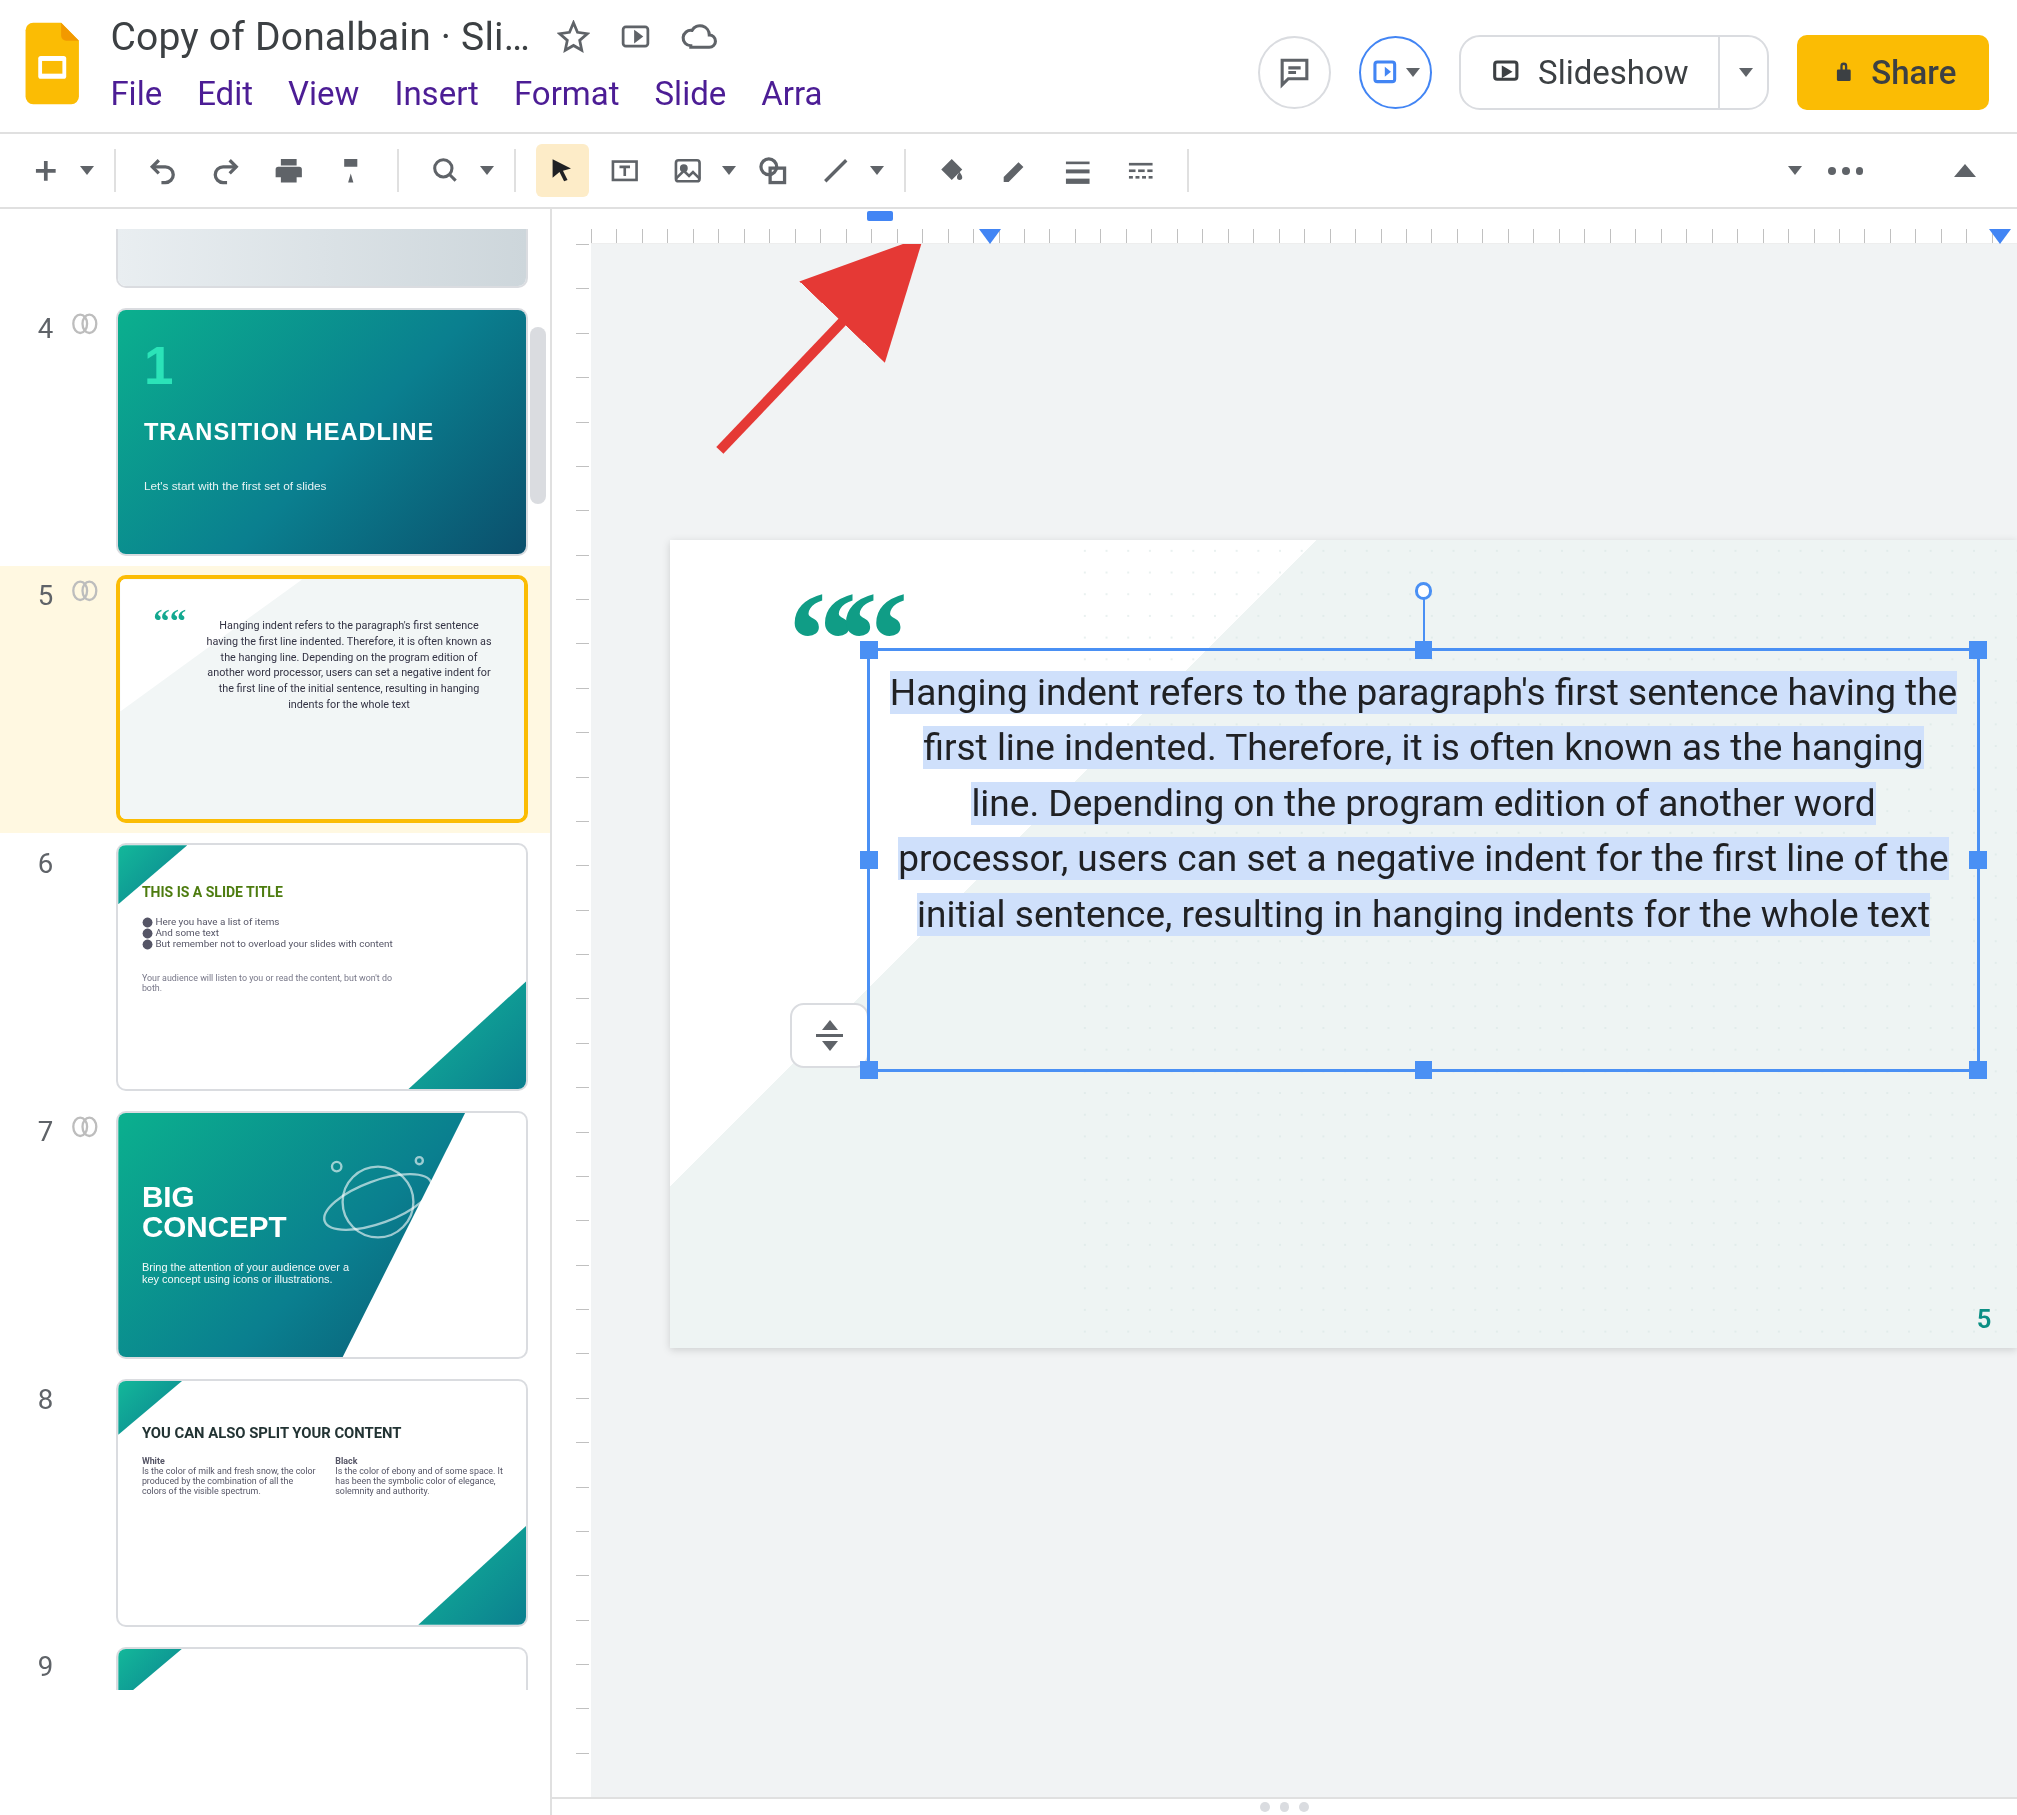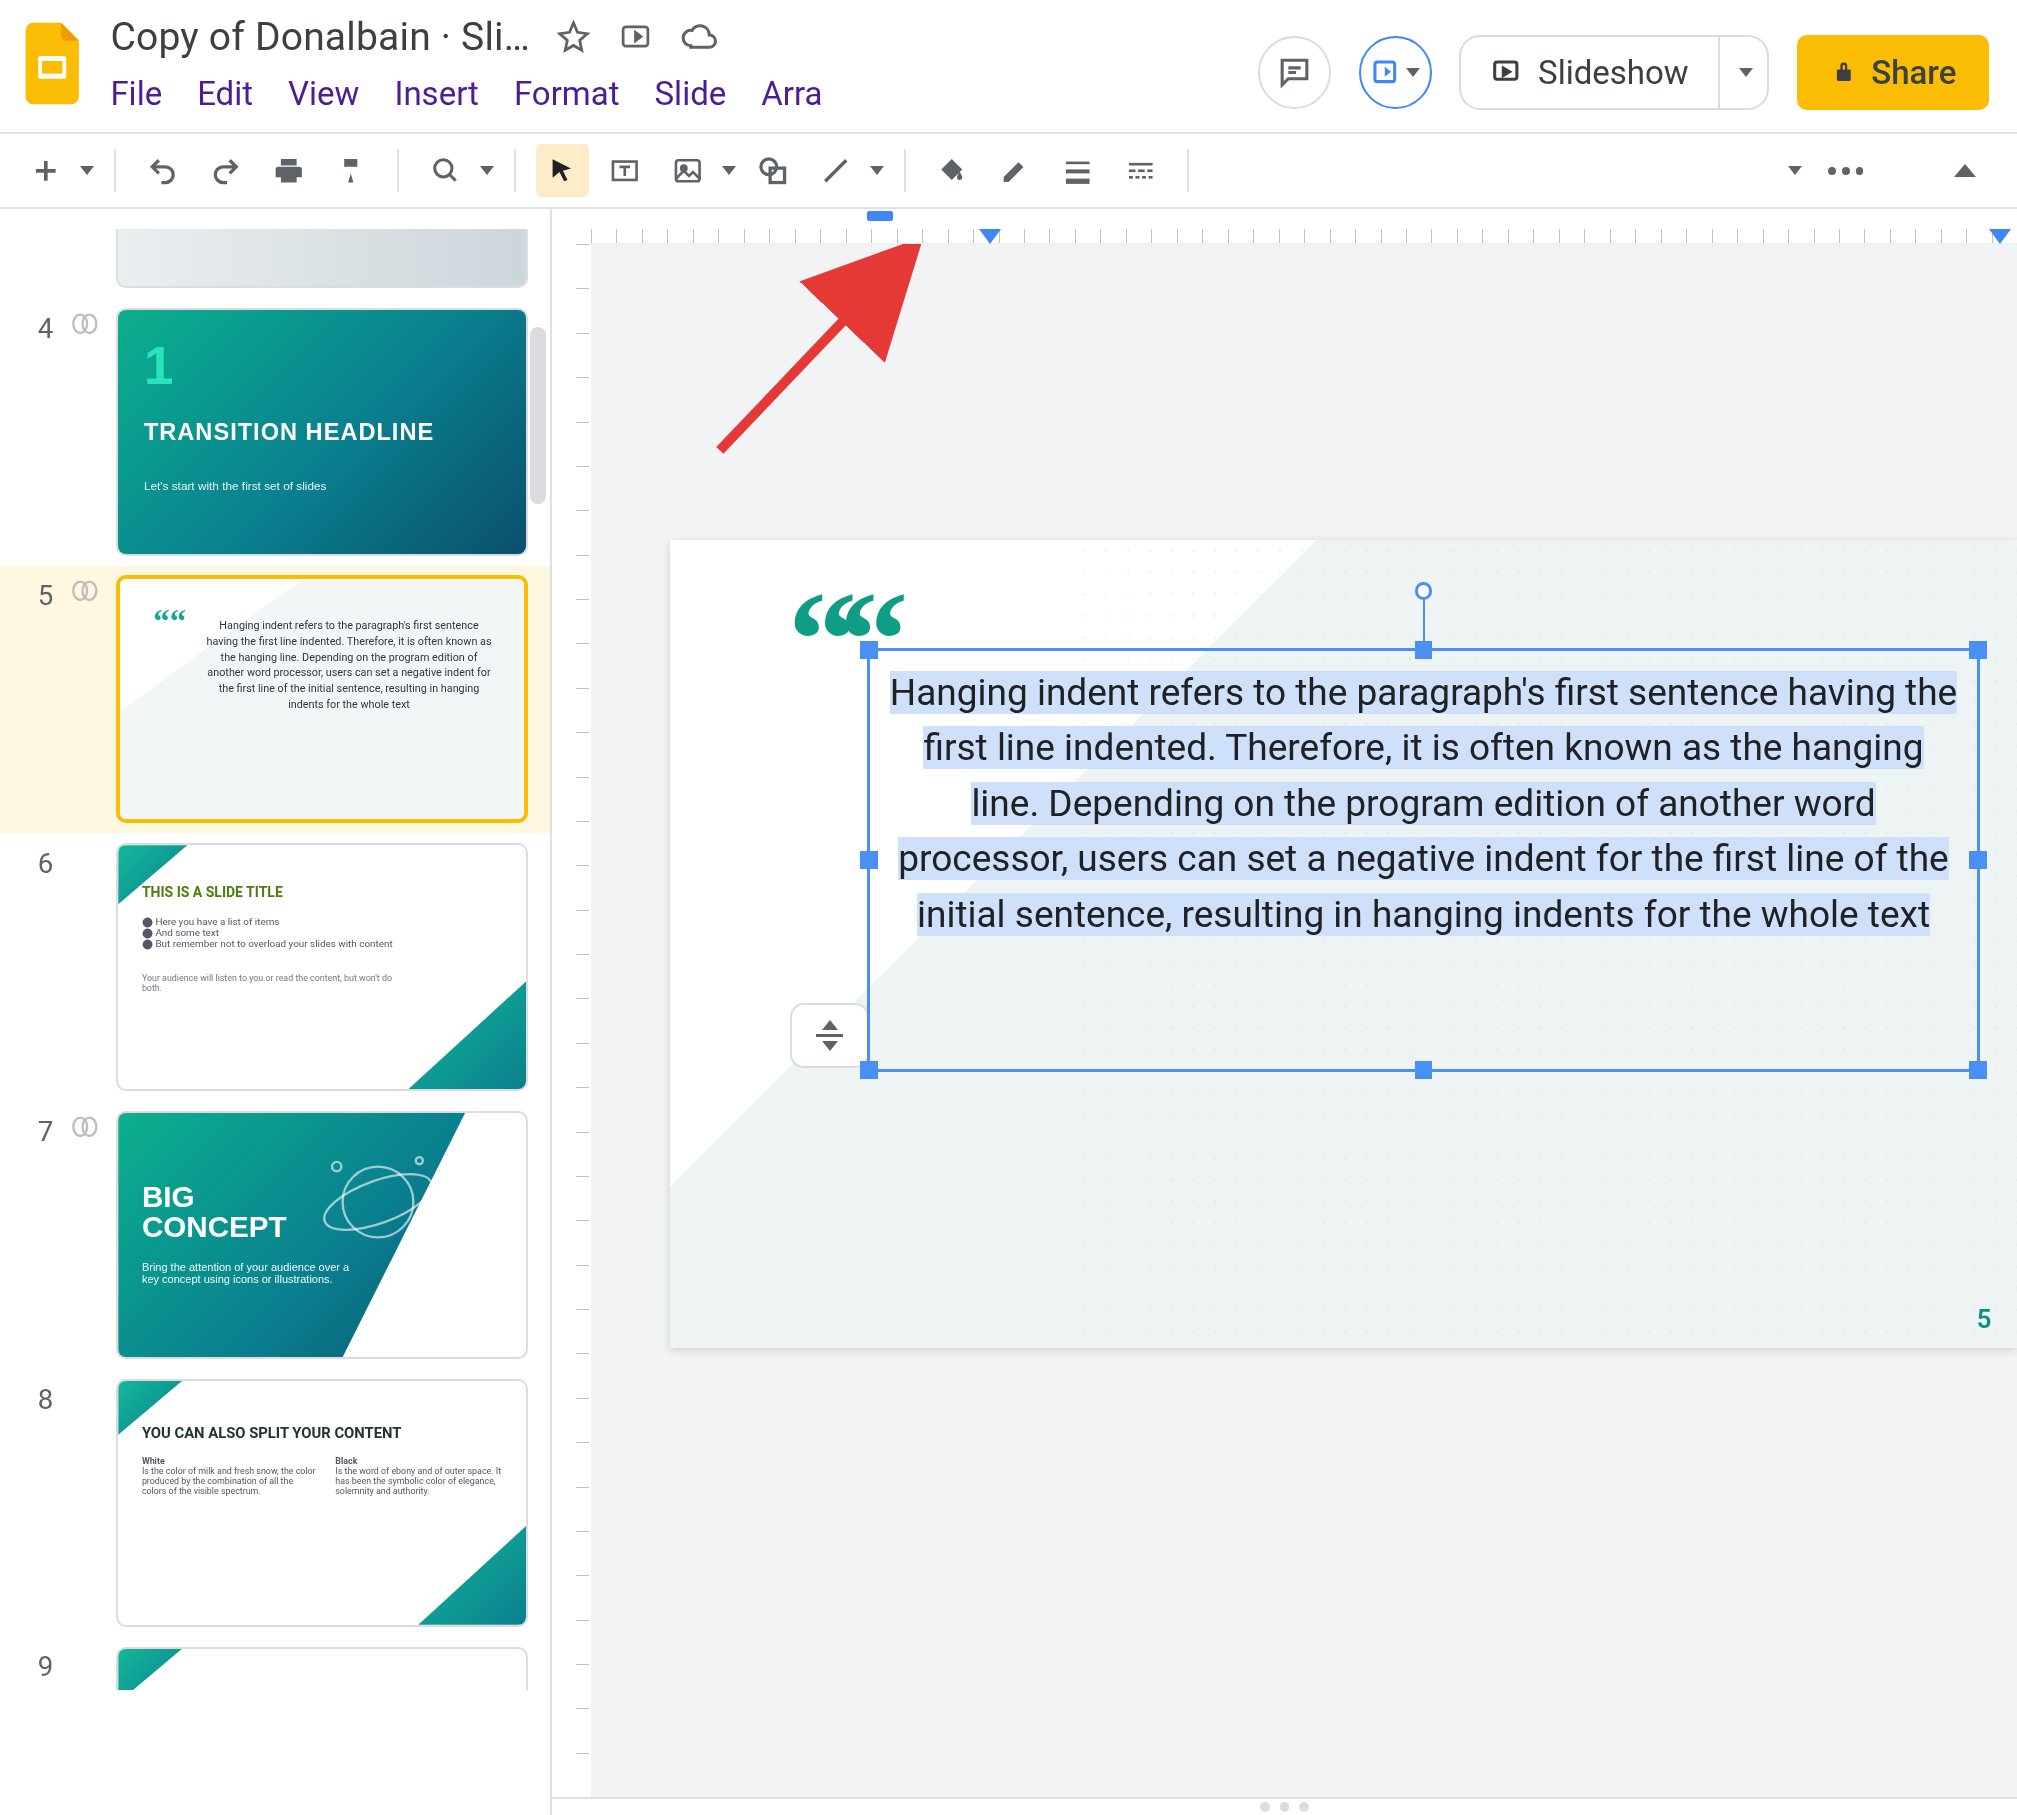--- a/index.html
+++ b/index.html
@@ -376,21 +376,21 @@
         <div class="thumb-num">8</div>
         <div class="thumb-ico"></div>
         <div class="thumb">
           <div class="t-corner" style="right:0;bottom:0;width:108px;height:99px;clip-path:polygon(100% 0,100% 100%,0 100%)"></div>
           <div class="t-corner" style="left:0;top:0;width:64px;height:54px;clip-path:polygon(0 0,100% 0,0 100%)"></div>
           <div style="position:absolute;left:23.6px;top:43px;font-size:14.8px;font-weight:700;color:#233">YOU CAN ALSO SPLIT YOUR CONTENT</div>
           <div style="position:absolute;left:23.6px;top:75px;width:177px;font-size:8.9px;color:#556">
             <b>White</b><br><span>Is the color of milk and fresh snow, the color produced by the combination of all the colors of the visible spectrum.</span>
           </div>
           <div style="position:absolute;left:217px;top:75px;width:177px;font-size:8.9px;color:#556">
-            <b>Black</b><br><span>Is the word of ebony and of outer space. It has been the symbolic color of elegance, solemnity and authority.</span>
+            <b>Black</b><br><span>Is the color of ebony and of some space. It has been the symbolic color of elegance, solemnity and authority.</span>
           </div>
         </div>
       </div>
 
       <div class="thumb-row">
         <div class="thumb-num">9</div>
         <div class="thumb-ico"></div>
         <div class="thumb partial">
           <div class="t-corner" style="left:0;top:0;width:64px;height:54px;clip-path:polygon(0 0,100% 0,0 100%)"></div>
         </div>

